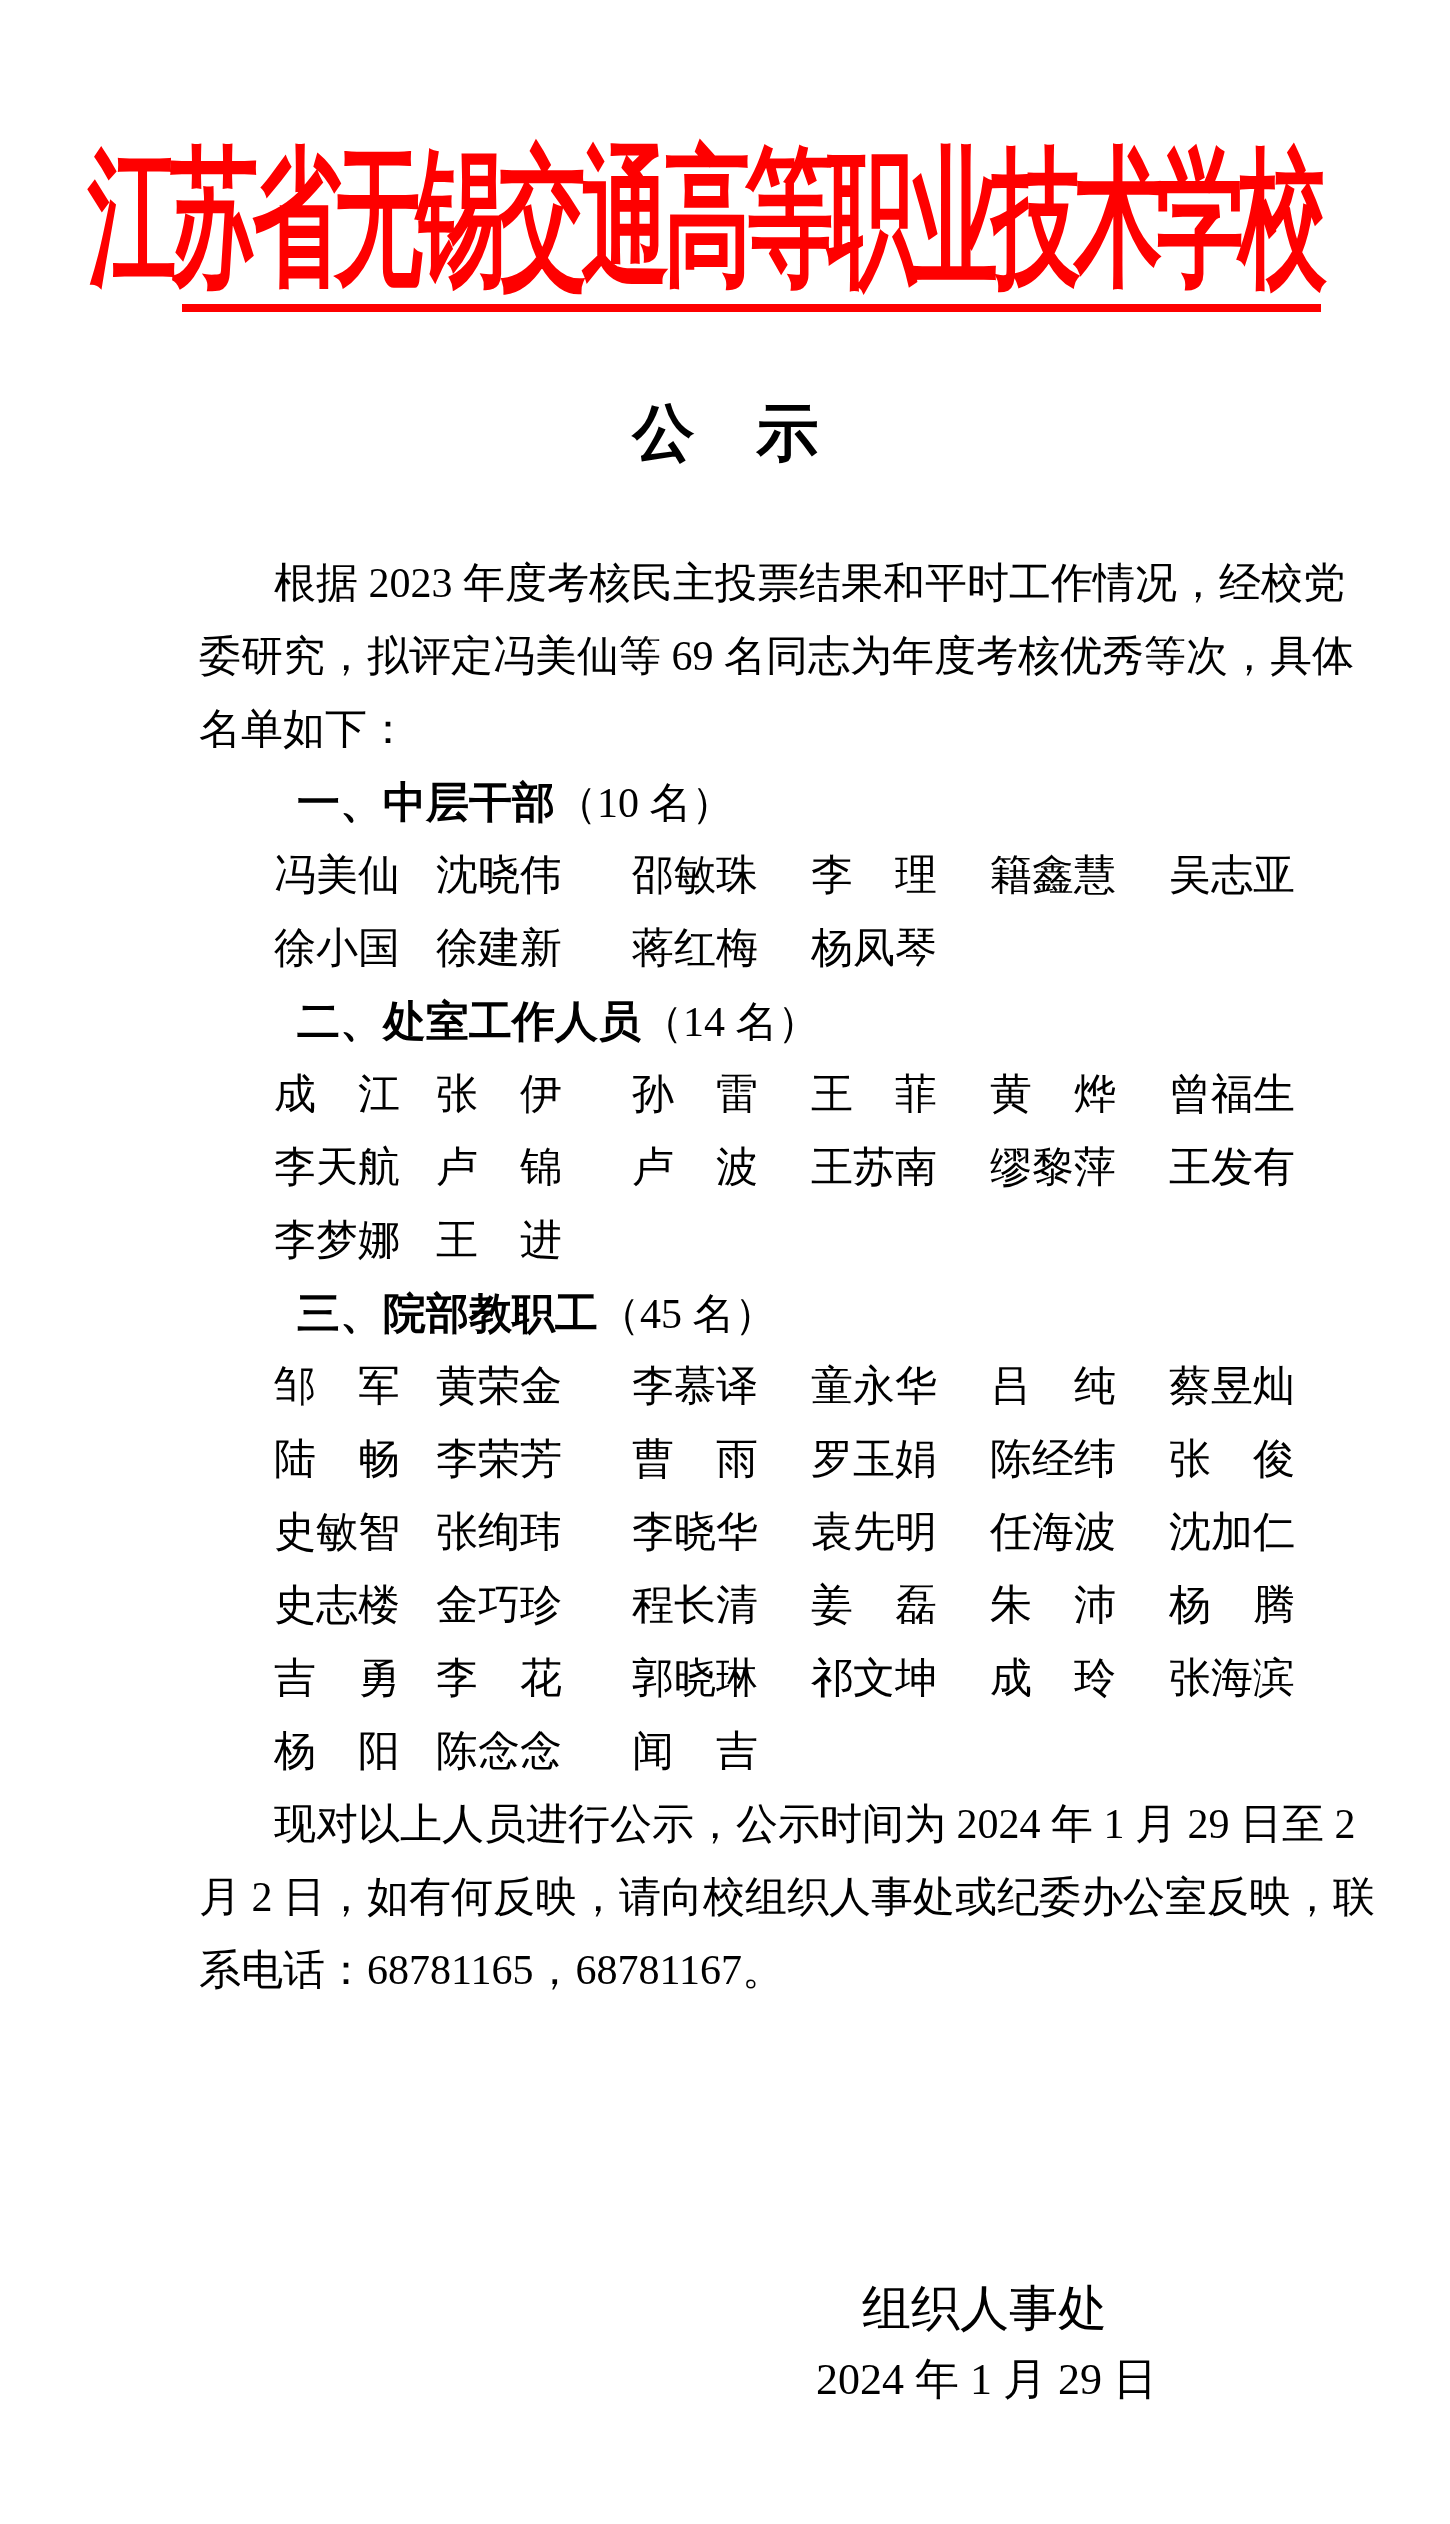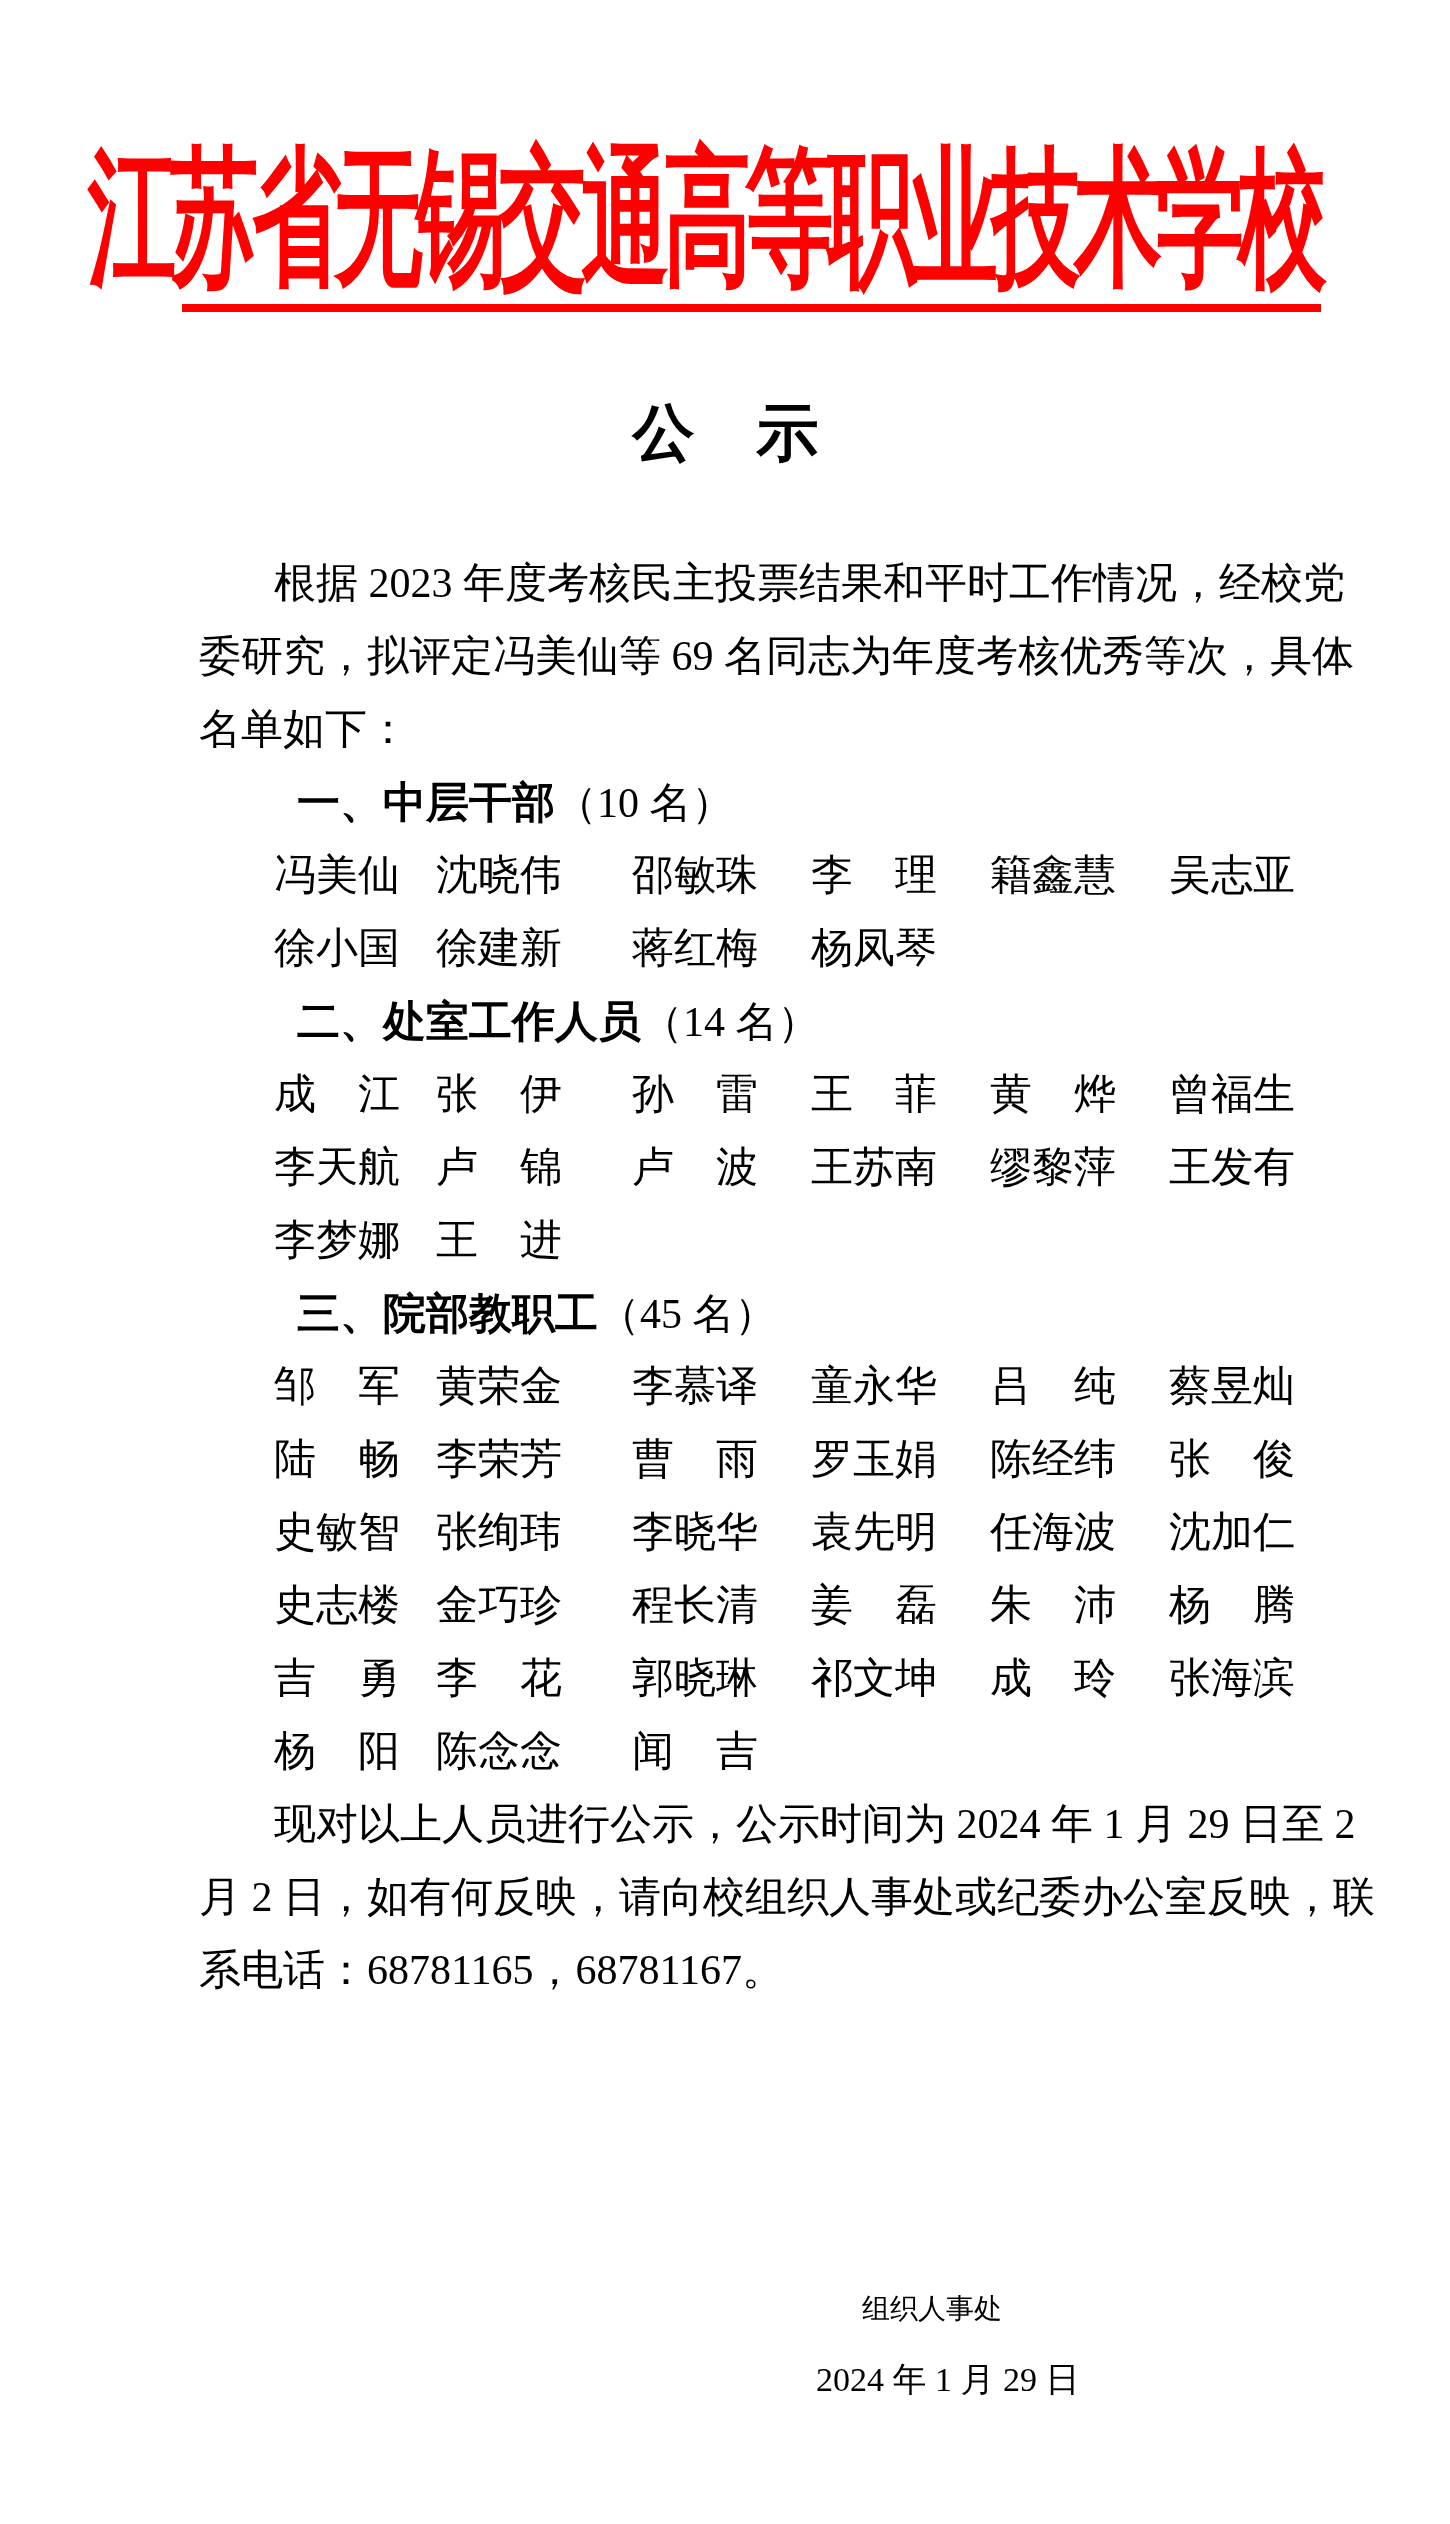--- a/index.html
+++ b/index.html
@@ -50,25 +50,25 @@
     white-space:pre;font-size:42px;
   }
   .names span:nth-child(1){left:75px;}
   .names span:nth-child(2){left:237px;}
   .names span:nth-child(3){left:433px;}
   .names span:nth-child(4){left:612px;}
   .names span:nth-child(5){left:791px;}
   .names span:nth-child(6){left:970px;}
   .sig-dept{
     position:absolute;left:862px;top:2272px;height:73px;line-height:73px;
-    font-size:28px;white-space:pre;
+    font-size:49px;white-space:pre;
   }
   .sig-date{
     position:absolute;left:816px;top:2343px;height:73px;line-height:73px;
-    font-size:34px;white-space:pre;
+    font-size:44px;white-space:pre;
   }
 </style>
 </head>
 <body>
 
 <div class="page">
 
   <div class="title-wrap">
     <span class="title-text">江苏省无锡交通高等职业技术学校</span>
   </div>

